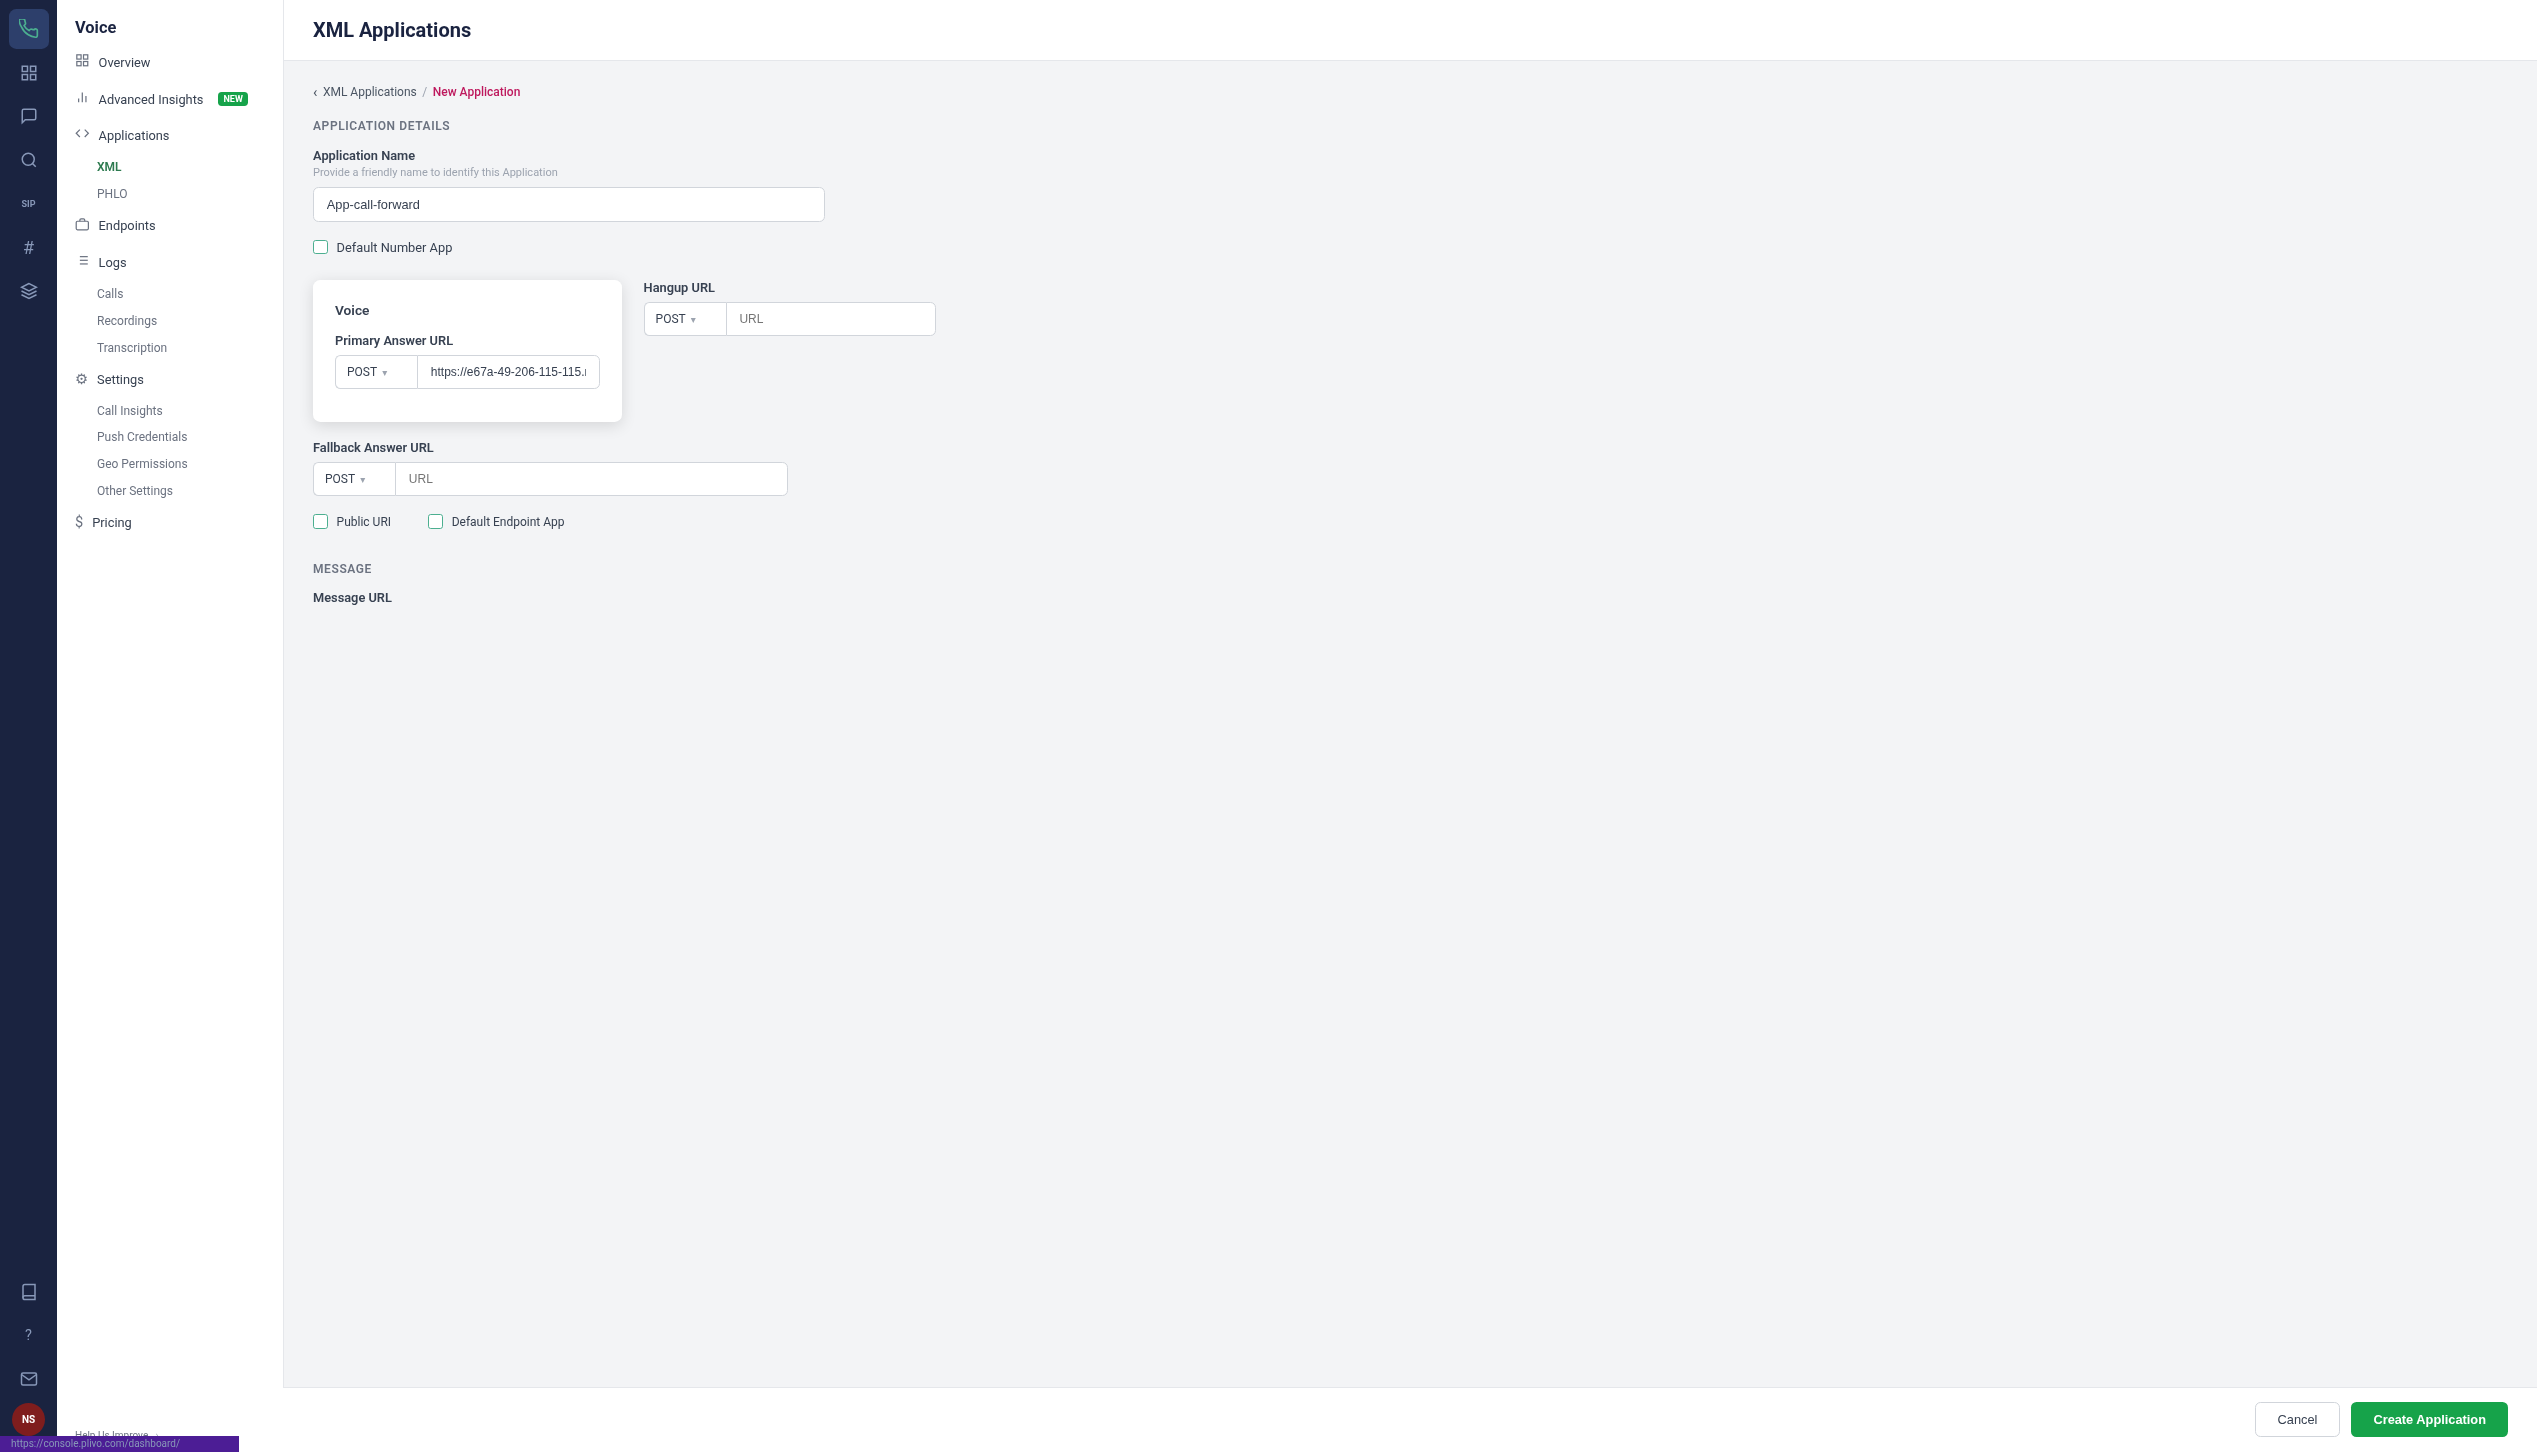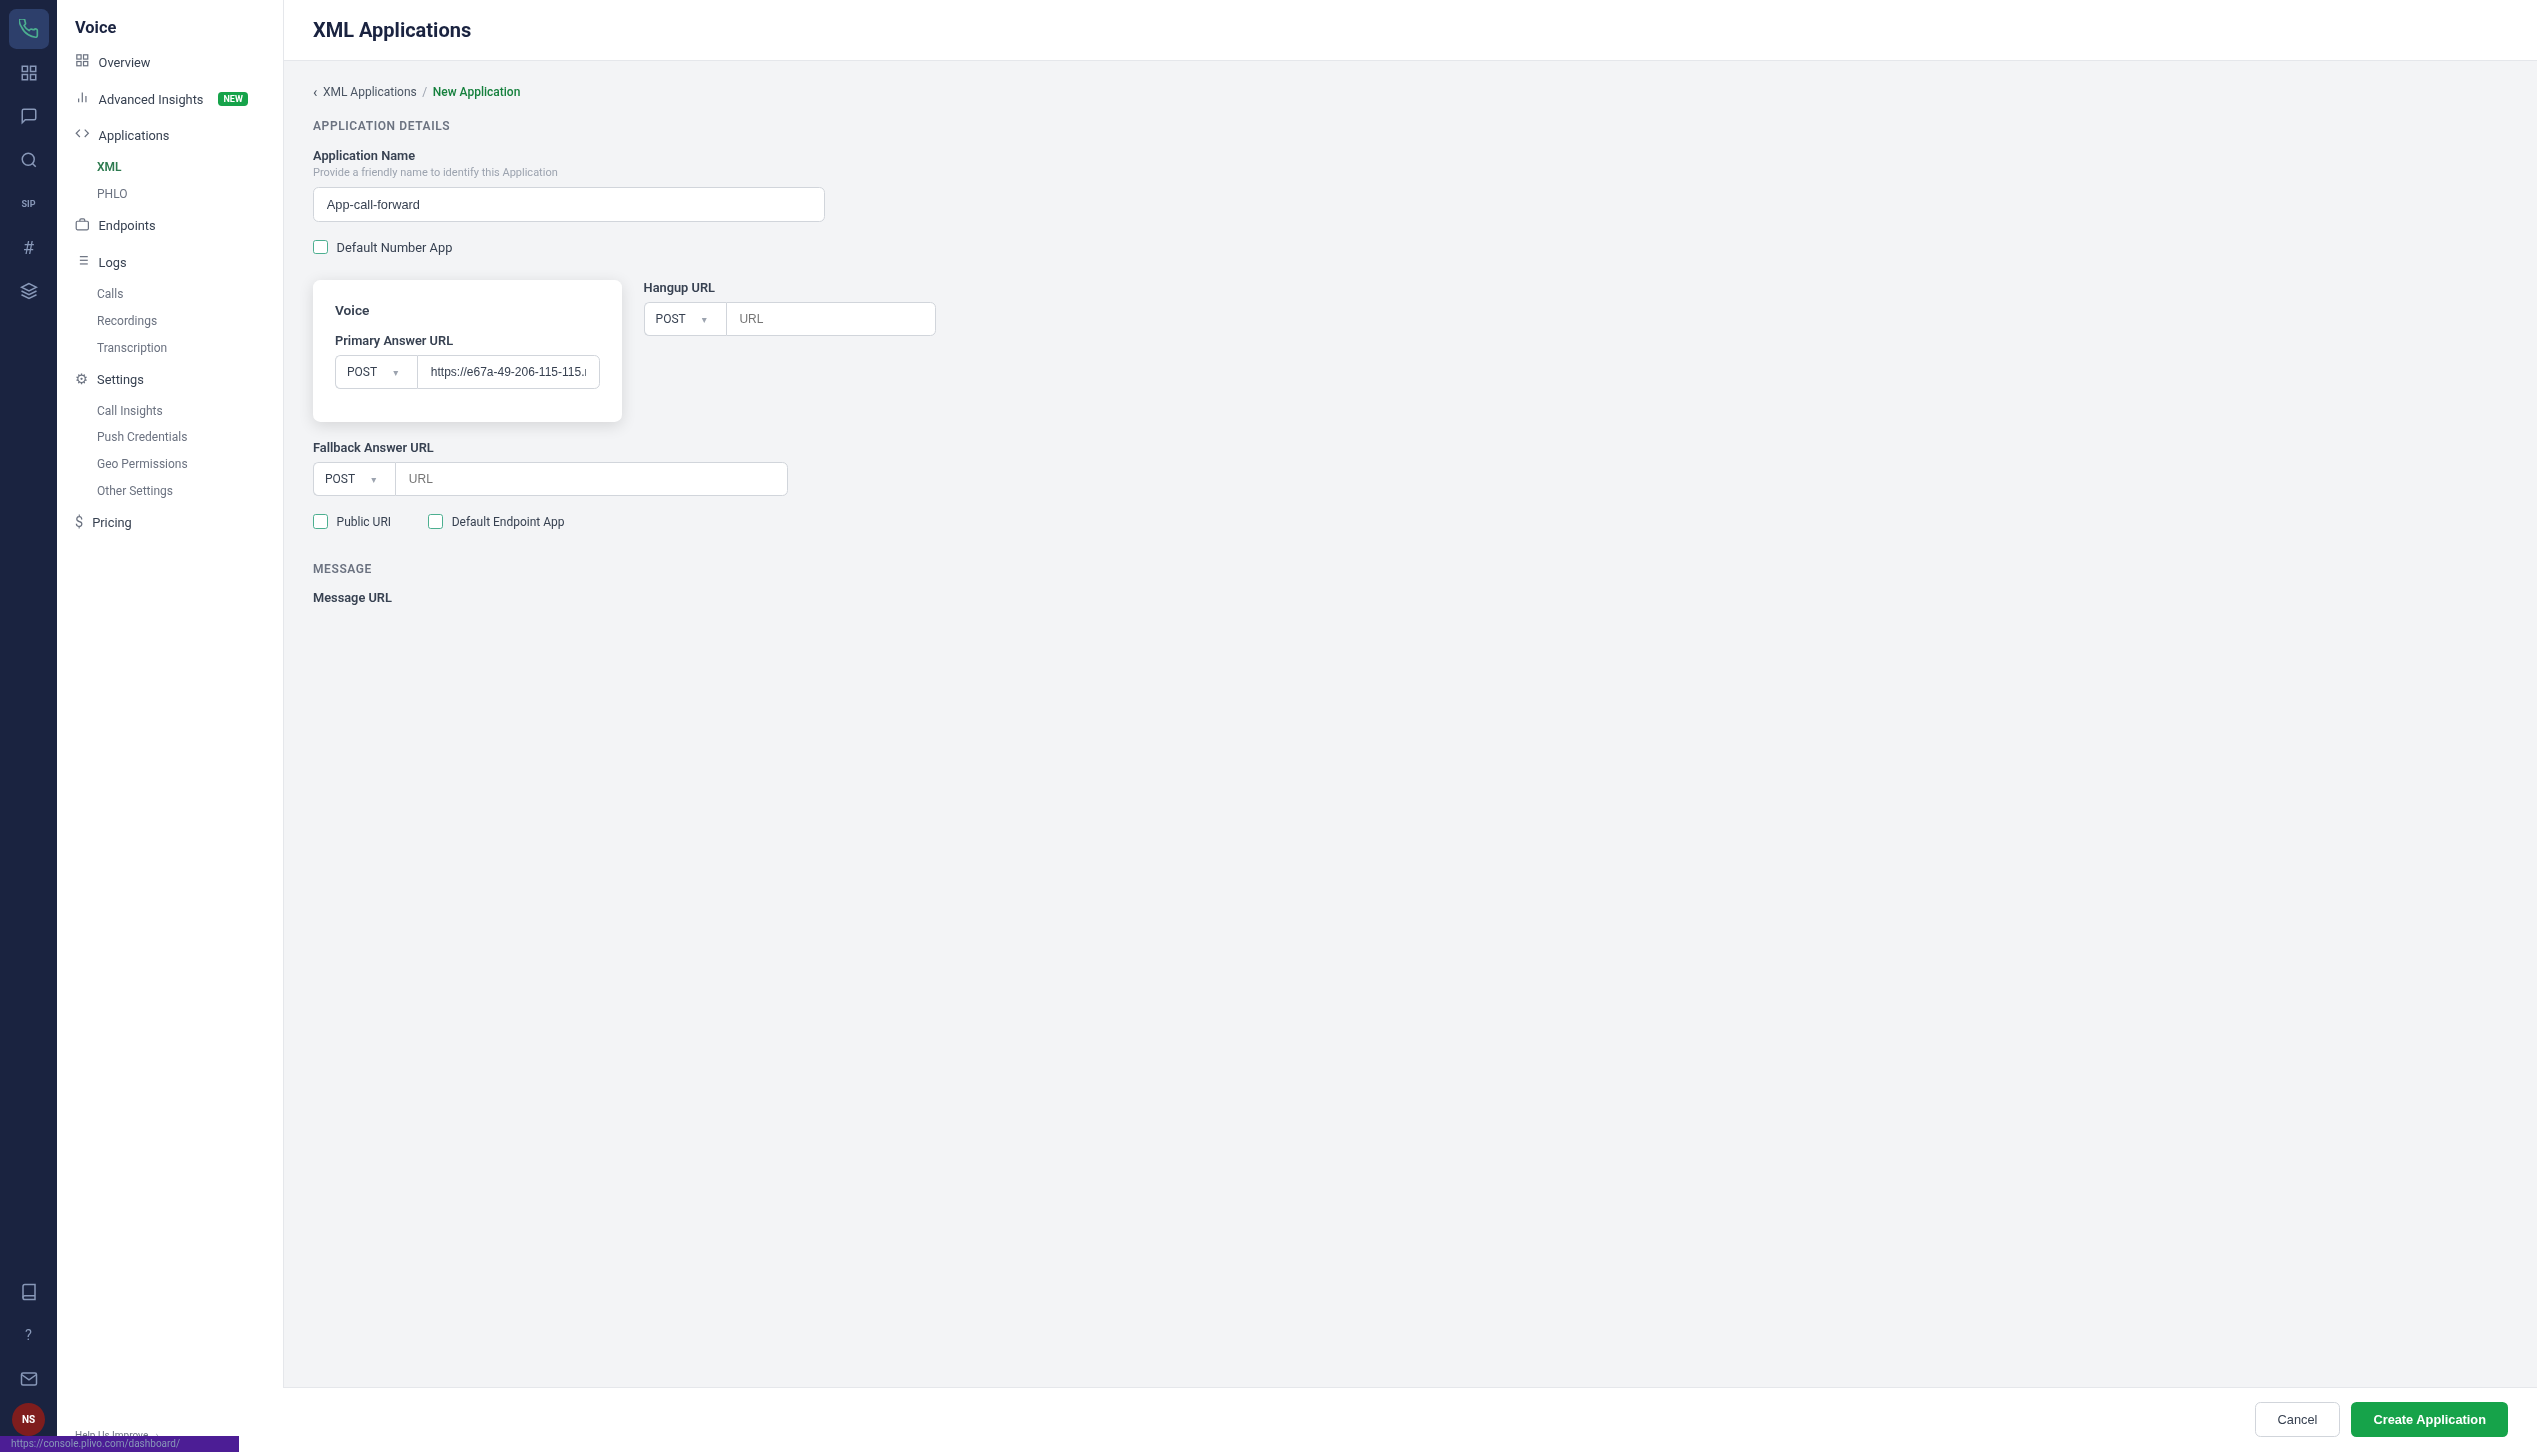--- a/index.html
+++ b/index.html
@@ -109,21 +109,21 @@
 
     
     .breadcrumb {
       display: flex; align-items: center; gap: 5.5px;
       font-size: 12px; color: #6b7280;
       margin-bottom: 18px;
     }
     .breadcrumb .bc-back { color: #4b5563; cursor: pointer; font-size: 14.6px; }
     .breadcrumb .bc-link { color: #4b5563; cursor: pointer; }
     .breadcrumb .bc-sep { color: #9ca3af; }
-    .breadcrumb .bc-current { color: #15803d; font-weight: 500; }
+    .breadcrumb .bc-current { color: #be185d; font-weight: 500; }
 
     
     .section-label {
       font-size: 12px;
       font-weight: 600;
       color: #6b7280;
       text-transform: uppercase;
       letter-spacing: 0.05em;
       margin-bottom: 14.6px;
     }
@@ -189,21 +189,21 @@
     .method-select {
       display: flex; align-items: center;
       padding: 9px 11px;
       border: 0.9px solid #d1d5db;
       border-right: none;
       border-radius: 5.5px 0 0 5.5px;
       background: #fff;
       cursor: pointer;
       font-size: 12px;
       color: #374151;
-      gap: 16px;
+      gap: 5px;
       white-space: nowrap;
       min-width: 82px;
     }
     .method-select .chevron { color: #9ca3af; font-size: 10px; }
     .url-input {
       flex: 1;
       padding: 9px 12.8px;
       border: 0.9px solid #d1d5db;
       border-radius: 0 5.5px 5.5px 0;
       font-size: 12px;

